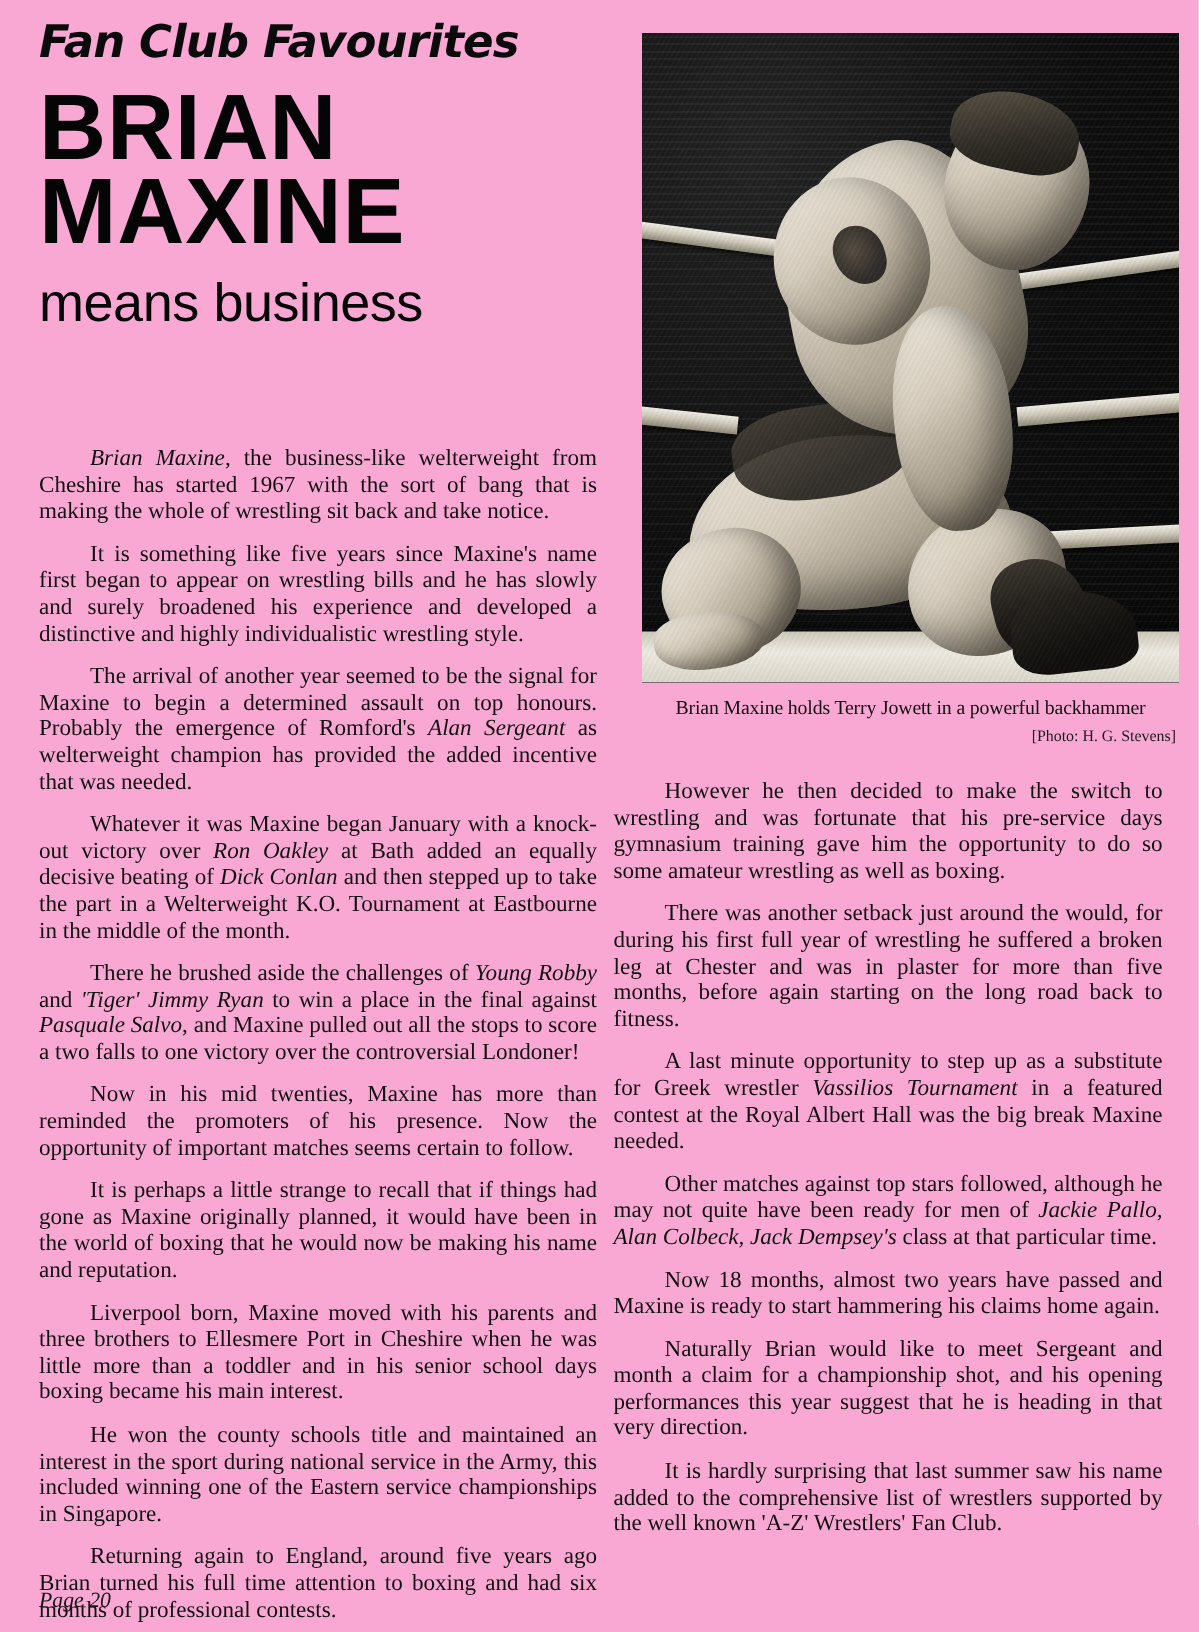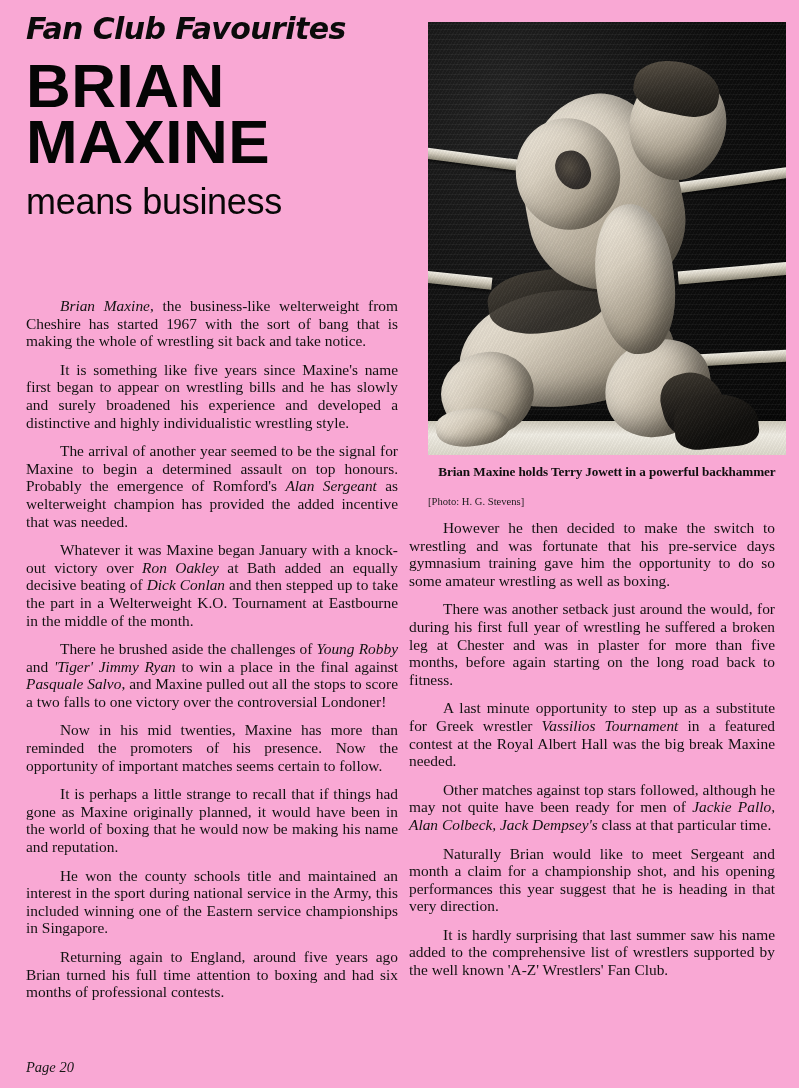--- a/index.html
+++ b/index.html
@@ -220,35 +220,35 @@
     pointer-events: none;
   }
 
   
   #caption {
     margin-top: 9px;
     width: 358px;
   }
   .caption-main {
     font-family: "Liberation Serif", serif;
-    font-weight: bold;
+    font-weight: normal;
     font-size: 13.2px;
     line-height: 1.15;
     letter-spacing: -0.1px;
     color: #101010;
     text-align: center;
     white-space: nowrap;
   }
   .caption-credit {
     font-family: "Liberation Serif", serif;
     font-size: 10.6px;
     line-height: 1.25;
     color: #1b1b1b;
-    text-align: left;
-    margin-top: 16px;
+    text-align: right;
+    margin-top: 6px;
     padding-right: 2px;
   }
 
   
   .col {
     position: absolute;
     font-family: "Liberation Serif", serif;
     font-size: 15.4px;
     line-height: 17.6px;
     text-align: justify;
@@ -327,28 +327,30 @@
   </figure>
 
   <div class="col" id="col-left">
       <p><i>Brian Maxine</i>, the business-like welterweight from Cheshire has started 1967 with the sort of bang that is making the whole of wrestling sit back and take notice.</p>
       <p>It is something like five years since Maxine's name first began to appear on wrestling bills and he has slowly and surely broadened his experience and developed a distinctive and highly individualistic wrestling style.</p>
       <p>The arrival of another year seemed to be the signal for Maxine to begin a determined assault on top honours. Probably the emergence of Romford's <i>Alan Sergeant</i> as welterweight champion has provided the added incentive that was needed.</p>
       <p>Whatever it was Maxine began January with a knock-out victory over <i>Ron Oakley</i> at Bath added an equally decisive beating of <i>Dick Conlan</i> and then stepped up to take the part in a Welterweight K.O. Tournament at Eastbourne in the middle of the month.</p>
       <p>There he brushed aside the challenges of <i>Young Robby</i> and <i>'Tiger' Jimmy Ryan</i> to win a place in the final against <i>Pasquale Salvo</i>, and Maxine pulled out all the stops to score a two falls to one victory over the controversial Londoner!</p>
       <p>Now in his mid twenties, Maxine has more than reminded the promoters of his presence. Now the opportunity of important matches seems certain to follow.</p>
       <p>It is perhaps a little strange to recall that if things had gone as Maxine originally planned, it would have been in the world of boxing that he would now be making his name and reputation.</p>
+      <p>Liverpool born, Maxine moved with his parents and three brothers to Ellesmere Port in Cheshire when he was little more than a toddler and in his senior school days boxing became his main interest.</p>
       <p>He won the county schools title and maintained an interest in the sport during national service in the Army, this included winning one of the Eastern service championships in Singapore.</p>
       <p>Returning again to England, around five years ago Brian turned his full time attention to boxing and had six months of professional contests.</p>
     </div>
 
   <div class="col" id="col-right">
       <p>However he then decided to make the switch to wrestling and was fortunate that his pre-service days gymnasium training gave him the opportunity to do so some amateur wrestling as well as boxing.</p>
       <p>There was another setback just around the would, for during his first full year of wrestling he suffered a broken leg at Chester and was in plaster for more than five months, before again starting on the long road back to fitness.</p>
       <p>A last minute opportunity to step up as a substitute for Greek wrestler <i>Vassilios Tournament</i> in a featured contest at the Royal Albert Hall was the big break Maxine needed.</p>
       <p>Other matches against top stars followed, although he may not quite have been ready for men of <i>Jackie Pallo, Alan Colbeck, Jack Dempsey's</i> class at that particular time.</p>
+      <p>Now 18 months, almost two years have passed and Maxine is ready to start hammering his claims home again.</p>
       <p>Naturally Brian would like to meet Sergeant and month a claim for a championship shot, and his opening performances this year suggest that he is heading in that very direction.</p>
       <p>It is hardly surprising that last summer saw his name added to the comprehensive list of wrestlers supported by the well known 'A-Z' Wrestlers' Fan Club.</p>
     </div>
 
   <div id="folio">Page 20</div>
 
 </div>
 
 </body></html>

